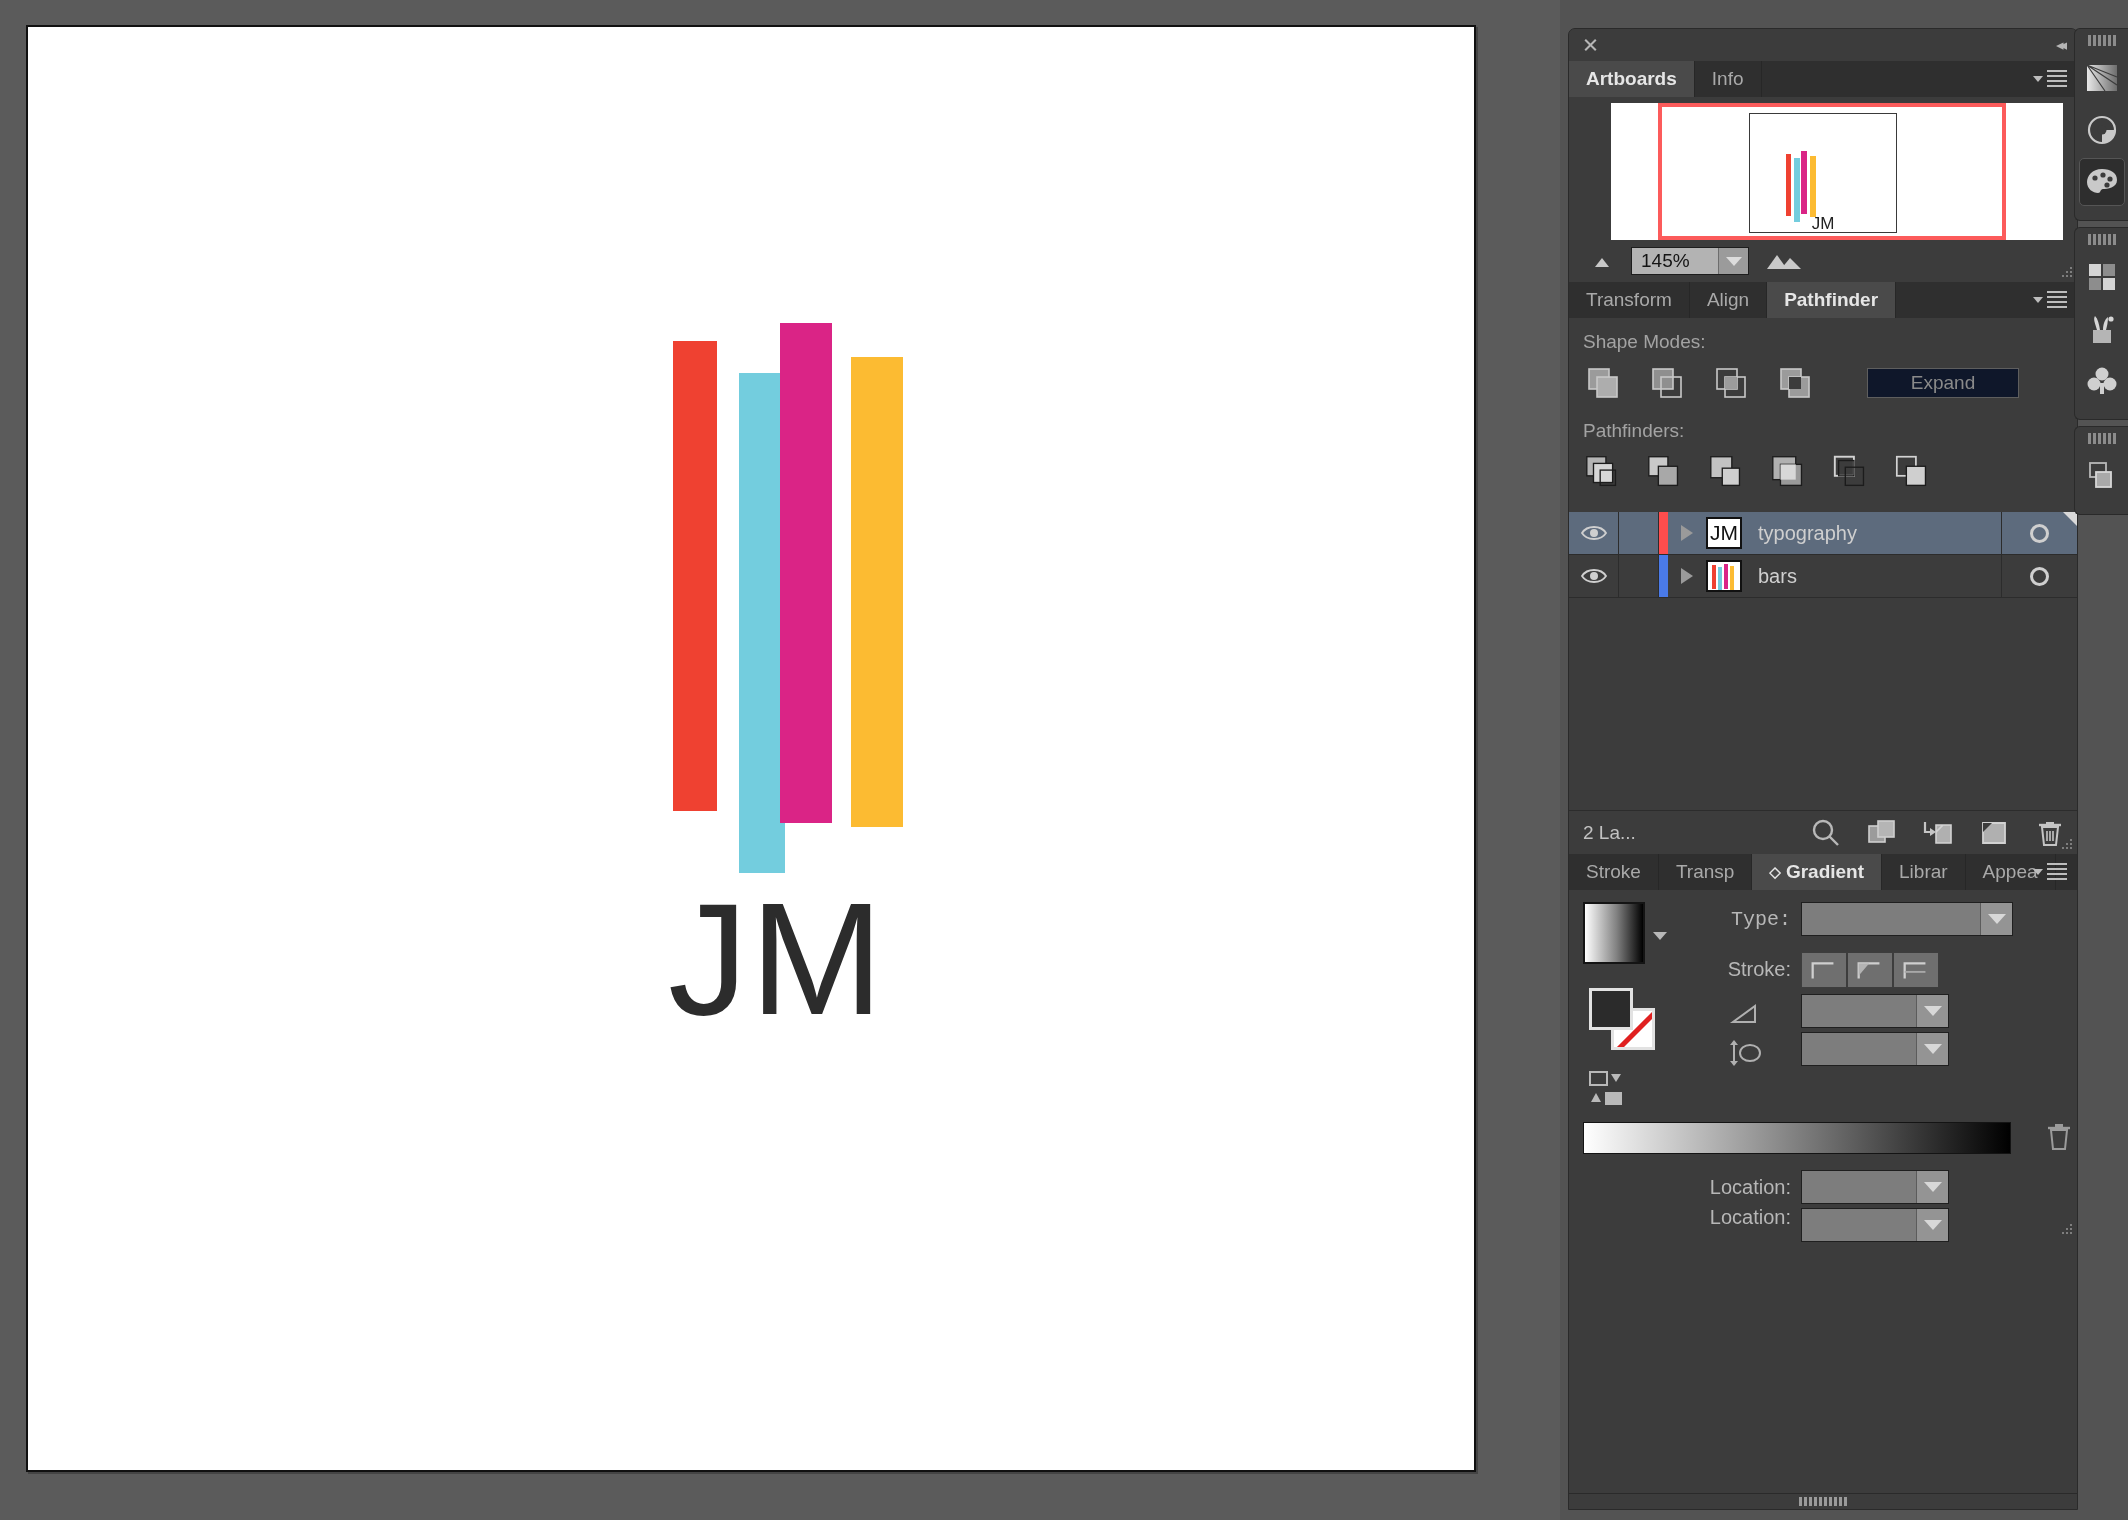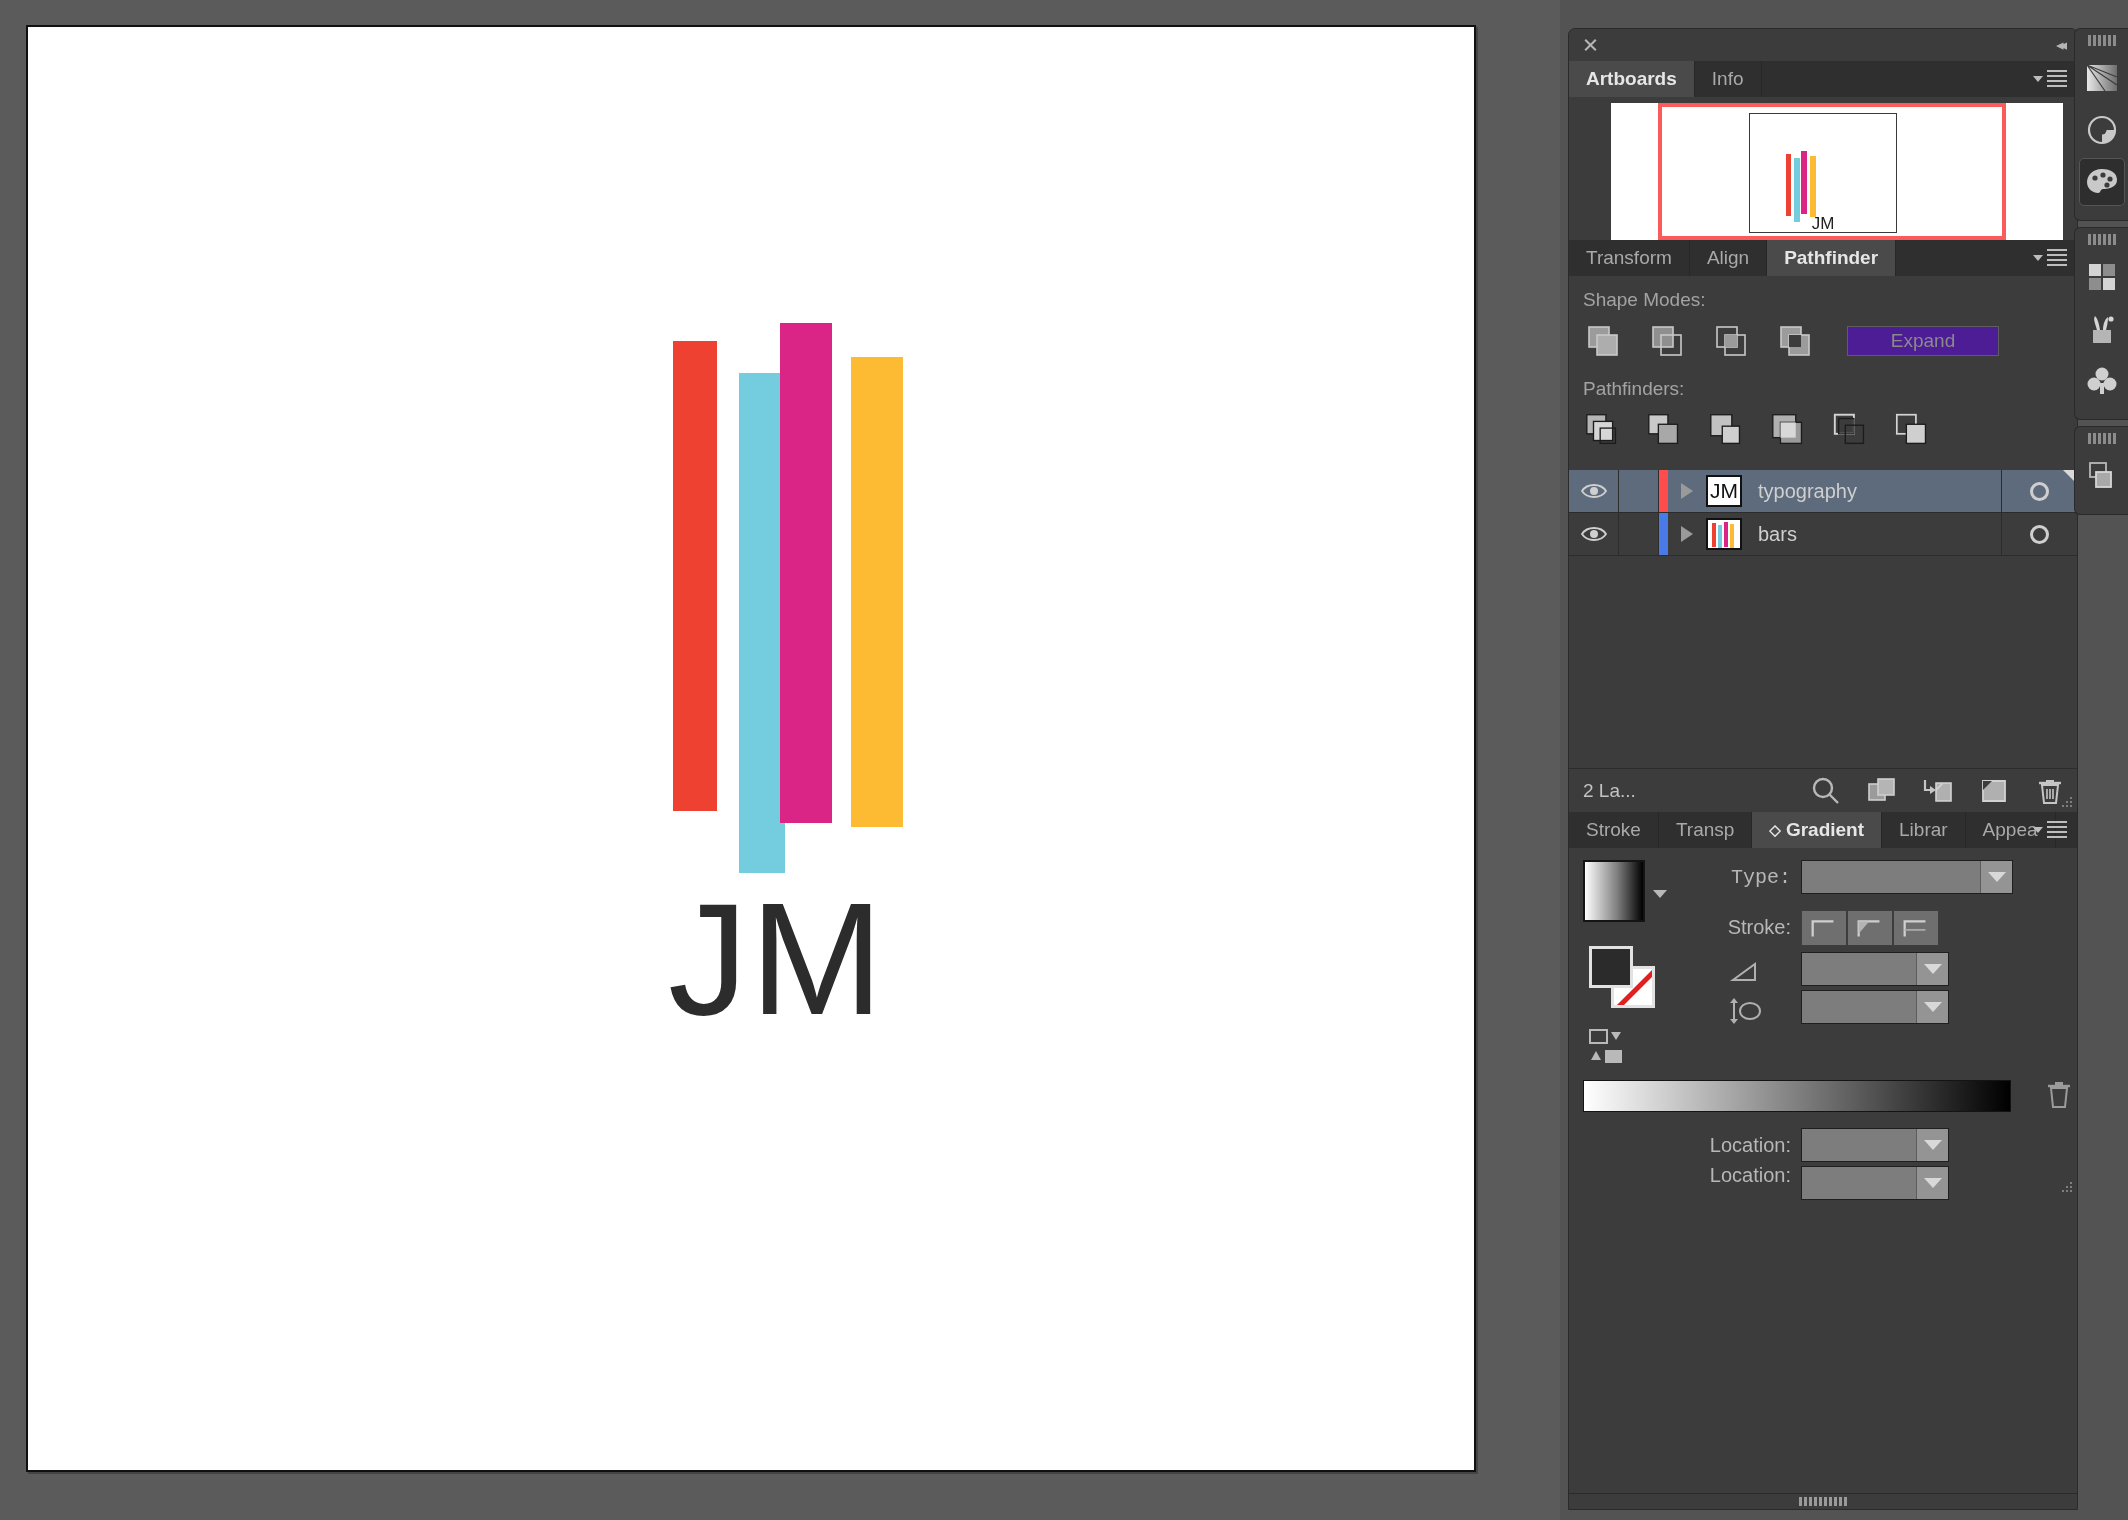--- a/index.html
+++ b/index.html
@@ -150,22 +150,22 @@
 
   
   .section-label {
     font-size: 19px; color: #a3a3a3; padding: 13px 0 0 14px;
   }
   .icon-row {
     display: flex; align-items: center; padding: 10px 0 4px 14px; gap: 24px;
   }
   .pf-icon { width: 40px; height: 40px; cursor: pointer; }
   #expand-btn {
-    margin-left: 8px; width: 152px; height: 30px;
-    background: #4c1d95; border: 1px solid #5e5e5e;
+    margin-left: 28px; width: 152px; height: 30px;
+    background: #0f172a; border: 1px solid #5e5e5e;
     color: #8a8a8a; font-size: 19px;
     display: flex; align-items: center; justify-content: center;
     cursor: default;
   }
   .pf-row2 { padding-left: 14px; gap: 20px; }
   .pf-row2 .pf-icon { width: 42px; height: 40px; }
 
   
   #layers-list { background: #3c3c3c; height: 298px; position: relative; }
   .layer-row {
@@ -352,20 +352,45 @@
           <div id="nav-page">
             <div id="nav-art">
                 <div class="nb" style="left: 36px; top: 40px; width: 5px; height: 62px; background: rgb(239, 65, 49);"></div>
                 <div class="nb" style="left: 44px; top: 44px; width: 6px; height: 64px; background: rgb(115, 205, 222);"></div>
                 <div class="nb" style="left: 51px; top: 37px; width: 6px; height: 63px; background: rgb(218, 36, 134);"></div>
                 <div class="nb" style="left: 60px; top: 42px; width: 6px; height: 61px; background: rgb(252, 187, 50);"></div>
               </div>
             <div id="nav-jm" style="top: 100px;">JM</div>
           </div>
         </div>
+        <div id="nav-controls">
+          <svg class="mtn" width="30" height="20" viewBox="0 0 30 20">
+            <polygon points="8,16 15,7 22,16" fill="#c9c9c9"></polygon>
+          </svg>
+          <div id="zoom-field">
+            <span id="zoom-value">145%</span>
+            <span id="zoom-caret">
+                <i></i>
+              </span>
+          </div>
+          <svg class="mtn" width="42" height="24" viewBox="0 0 42 24">
+            <polygon points="4,20 14,6 24,20" fill="#c9c9c9"></polygon>
+            <polygon points="18,20 27,9 38,20" fill="#c9c9c9"></polygon>
+          </svg>
+          <svg class="grip" viewBox="0 0 14 14">
+            <g fill="#b5b5b5">
+              <rect x="11" y="2" width="2" height="2"></rect>
+                <rect x="11" y="6" width="2" height="2"></rect>
+              <rect x="7" y="6" width="2" height="2"></rect>
+                <rect x="11" y="10" width="2" height="2"></rect>
+              <rect x="7" y="10" width="2" height="2"></rect>
+                <rect x="3" y="10" width="2" height="2"></rect>
+            </g>
+          </svg>
+        </div>
       </div>
 
       <div class="tabstrip">
         <div class="tab">Transform</div>
         <div class="tab">Align</div>
         <div class="tab active">Pathfinder</div>
         <div class="tab-menu">
           <span class="caret"></span>
           <span class="lines">
               <i></i>

